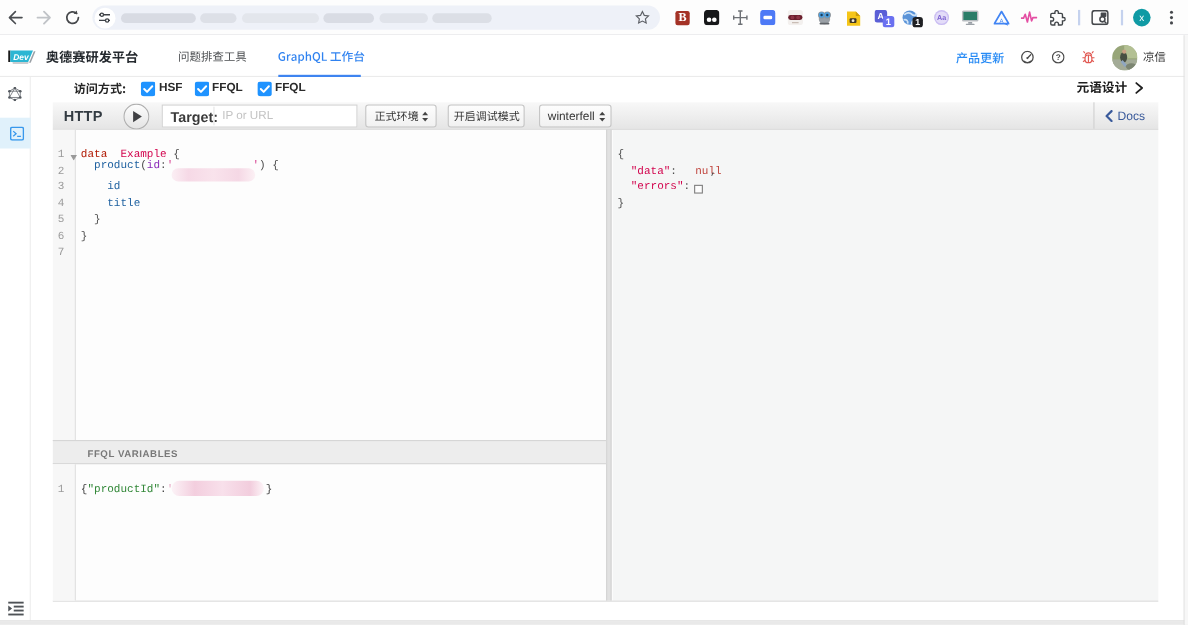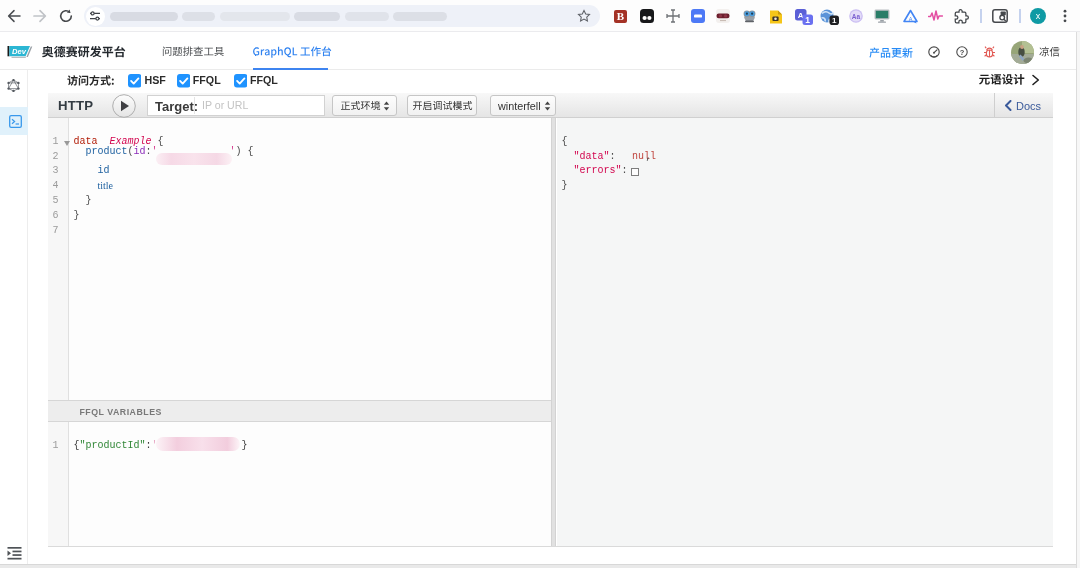--- a/index.html
+++ b/index.html
@@ -253,38 +253,38 @@
 <div class="abs" style="left:48px;top:118px;width:21px;height:282px;background:#f7f7f7;border-right:1px solid #e0e0e0"></div>
 <div class="abs" style="left:551px;top:118px;width:5px;height:428px;background:#e1e1e1;border-left:1px solid #d3d3d3;border-right:1px solid #d3d3d3"></div>
 <div class="abs" style="left:557px;top:118px;width:496px;height:428px;background:#f5f6f6"></div>
 <div class="abs" style="left:48px;top:546px;width:1005px;height:1px;background:#dadada"></div>
 <div class="abs mono" style="left:48px;top:0px;width:10.5px;height:568px;color:#9b9b9b"><div style="position:absolute;top:134.70px;right:0px">1</div><div style="position:absolute;top:149.55px;right:0px">2</div><div style="position:absolute;top:164.40px;right:0px">3</div><div style="position:absolute;top:179.25px;right:0px">4</div><div style="position:absolute;top:194.10px;right:0px">5</div><div style="position:absolute;top:208.95px;right:0px">6</div><div style="position:absolute;top:223.80px;right:0px">7</div></div>
 <svg class="abs" style="left:63.5px;top:141.2px" width="6" height="5" viewBox="0 0 6 5">
     <path d="M0 0h6L3 5z" fill="#999"></path>
   </svg>
 <div class="abs" style="left:0px;top:134.70px;width:500px;height:14.85px">
     <div class="abs mono" style="left:73.50px;color:#b11a04;">data</div>
-    <div class="abs mono" style="left:109.50px;color:#d2054e;font-style:italic;">Example</div>
+    <div class="abs mono" style="left:109.50px;color:#d2054e;">Example</div>
     <div class="abs mono" style="left:157.50px;color:#4d4d4d;">{</div>
   </div>
 <div class="abs" style="left:0px;top:145px;width:500px;height:14.85px">
     <div class="abs mono" style="left:85.50px;color:#1f61a0;">product</div>
     <div class="abs mono" style="left:127.50px;color:#4d4d4d;">(</div>
     <div class="abs mono" style="left:133.50px;color:#8b2bb9;">id</div>
     <div class="abs mono" style="left:145.50px;color:#4d4d4d;">:</div>
     <div class="abs mono" style="left:151.50px;color:#d64292;">'</div>
     <div class="abs mono" style="left:229.50px;color:#d64292;">'</div>
     <div class="abs mono" style="left:235.50px;color:#4d4d4d;">)</div>
     <div class="abs mono" style="left:247.50px;color:#4d4d4d;">{</div>
   </div>
 <div class="abs" style="left:0px;top:164.40px;width:500px;height:14.85px">
     <div class="abs mono" style="left:97.50px;color:#1f61a0;">id</div>
   </div>
 <div class="abs" style="left:0px;top:179.25px;width:500px;height:14.85px">
-    <div class="abs mono" style="left:97.50px;color:#1f61a0;font-family:Liberation Serif, serif;">title</div>
+    <div class="abs mono" style="left:97.50px;color:#1f61a0;">title</div>
   </div>
 <div class="abs" style="left:0px;top:194.10px;width:500px;height:14.85px">
     <div class="abs mono" style="left:85.50px;color:#4d4d4d;">}</div>
   </div>
 <div class="abs" style="left:0px;top:208.95px;width:500px;height:14.85px">
     <div class="abs mono" style="left:73.50px;color:#4d4d4d;">}</div>
   </div>
 <div class="abs" style="left:156px;top:152.5px;width:76px;height:12.5px;border-radius:6px;background:linear-gradient(90deg,#fbeff4,#f6d9e6 20%,#f9e3ec 50%,#f5d8e5 80%,#fcf1f5)"></div>
 <div class="abs" style="left:0px;top:134.70px;width:500px;height:14.85px">
     <div class="abs mono" style="left:561.40px;color:#4d4d4d">{</div>

